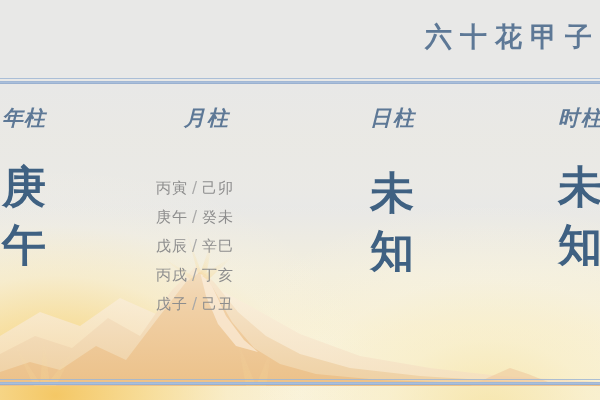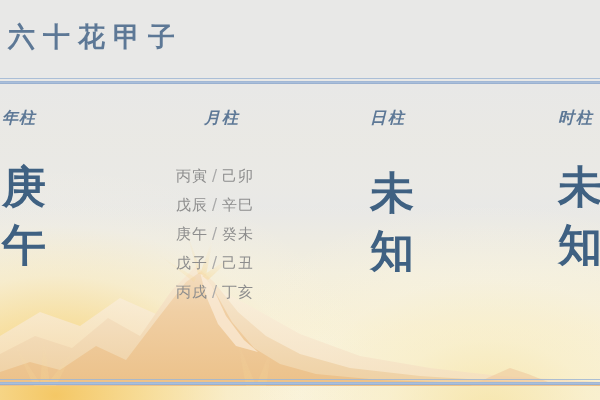--- a/index.html
+++ b/index.html
@@ -102,37 +102,37 @@
   }
   .rule-top { top: 78px; }
   .rule-bottom { top: 379px; }
 
   
   .title {
     position: absolute;
     left: 0;
     right: 0;
     top: 20px;
-    text-align: left;
+    text-align: right;
     font-size: 27px;
     font-weight: bold;
     letter-spacing: 8px;
     text-indent: 8px;
     color: #5d7896;
     font-family: "DejaVu Sans", "Liberation Sans", sans-serif;
     line-height: 34px;
   }
 
   
   .col {
     position: absolute;
     top: 104px;
   }
   .col-head {
-    font-size: 16px;
+    font-size: 21px;
     font-weight: bold;
     font-style: italic;
     color: #5d7896;
     letter-spacing: 2px;
     line-height: 28px;
     white-space: nowrap;
     font-family: "DejaVu Sans", "Liberation Sans", sans-serif;
   }
 
   
@@ -142,23 +142,23 @@
     margin-top: 26px;
     font-size: 44px;
     font-weight: bold;
     color: #3f6182;
     line-height: 58px;
     font-family: "DejaVu Sans", "Liberation Sans", sans-serif;
   }
   .big-stack span { display: block; }
 
   
-  .col-month { left: 204px; }
+  .col-month { left: 184px; }
   .pair-list {
-    margin-top: 30px;
+    margin-top: 42px;
     margin-left: -28px;
   }
   .pair-row {
     font-size: 15px;
     color: #8d8d8d;
     line-height: 29px;
     white-space: nowrap;
     letter-spacing: 1px;
     font-family: "DejaVu Sans", "Liberation Sans", sans-serif;
   }
@@ -259,30 +259,30 @@
     </div>
   </div>
 
   <div class="col col-month">
     <div class="col-head">月柱</div>
     <div class="pair-list">
       <div class="pair-row">
         <span>丙寅</span><span class="sep">/</span><span>己卯</span>
       </div>
       <div class="pair-row">
+        <span>庚午</span><span class="sep">/</span><span>癸未</span>
+      </div>
+      <div class="pair-row">
         <span>戊辰</span><span class="sep">/</span><span>辛巳</span>
       </div>
       <div class="pair-row">
-        <span>庚午</span><span class="sep">/</span><span>癸未</span>
+        <span>丙戌</span><span class="sep">/</span><span>丁亥</span>
       </div>
       <div class="pair-row">
         <span>戊子</span><span class="sep">/</span><span>己丑</span>
-      </div>
-      <div class="pair-row">
-        <span>丙戌</span><span class="sep">/</span><span>丁亥</span>
       </div>
     </div>
   </div>
 
   <div class="col col-day">
     <div class="col-head">日柱</div>
     <div class="big-stack">
       <span>未</span>
       <span>知</span>
     </div>

